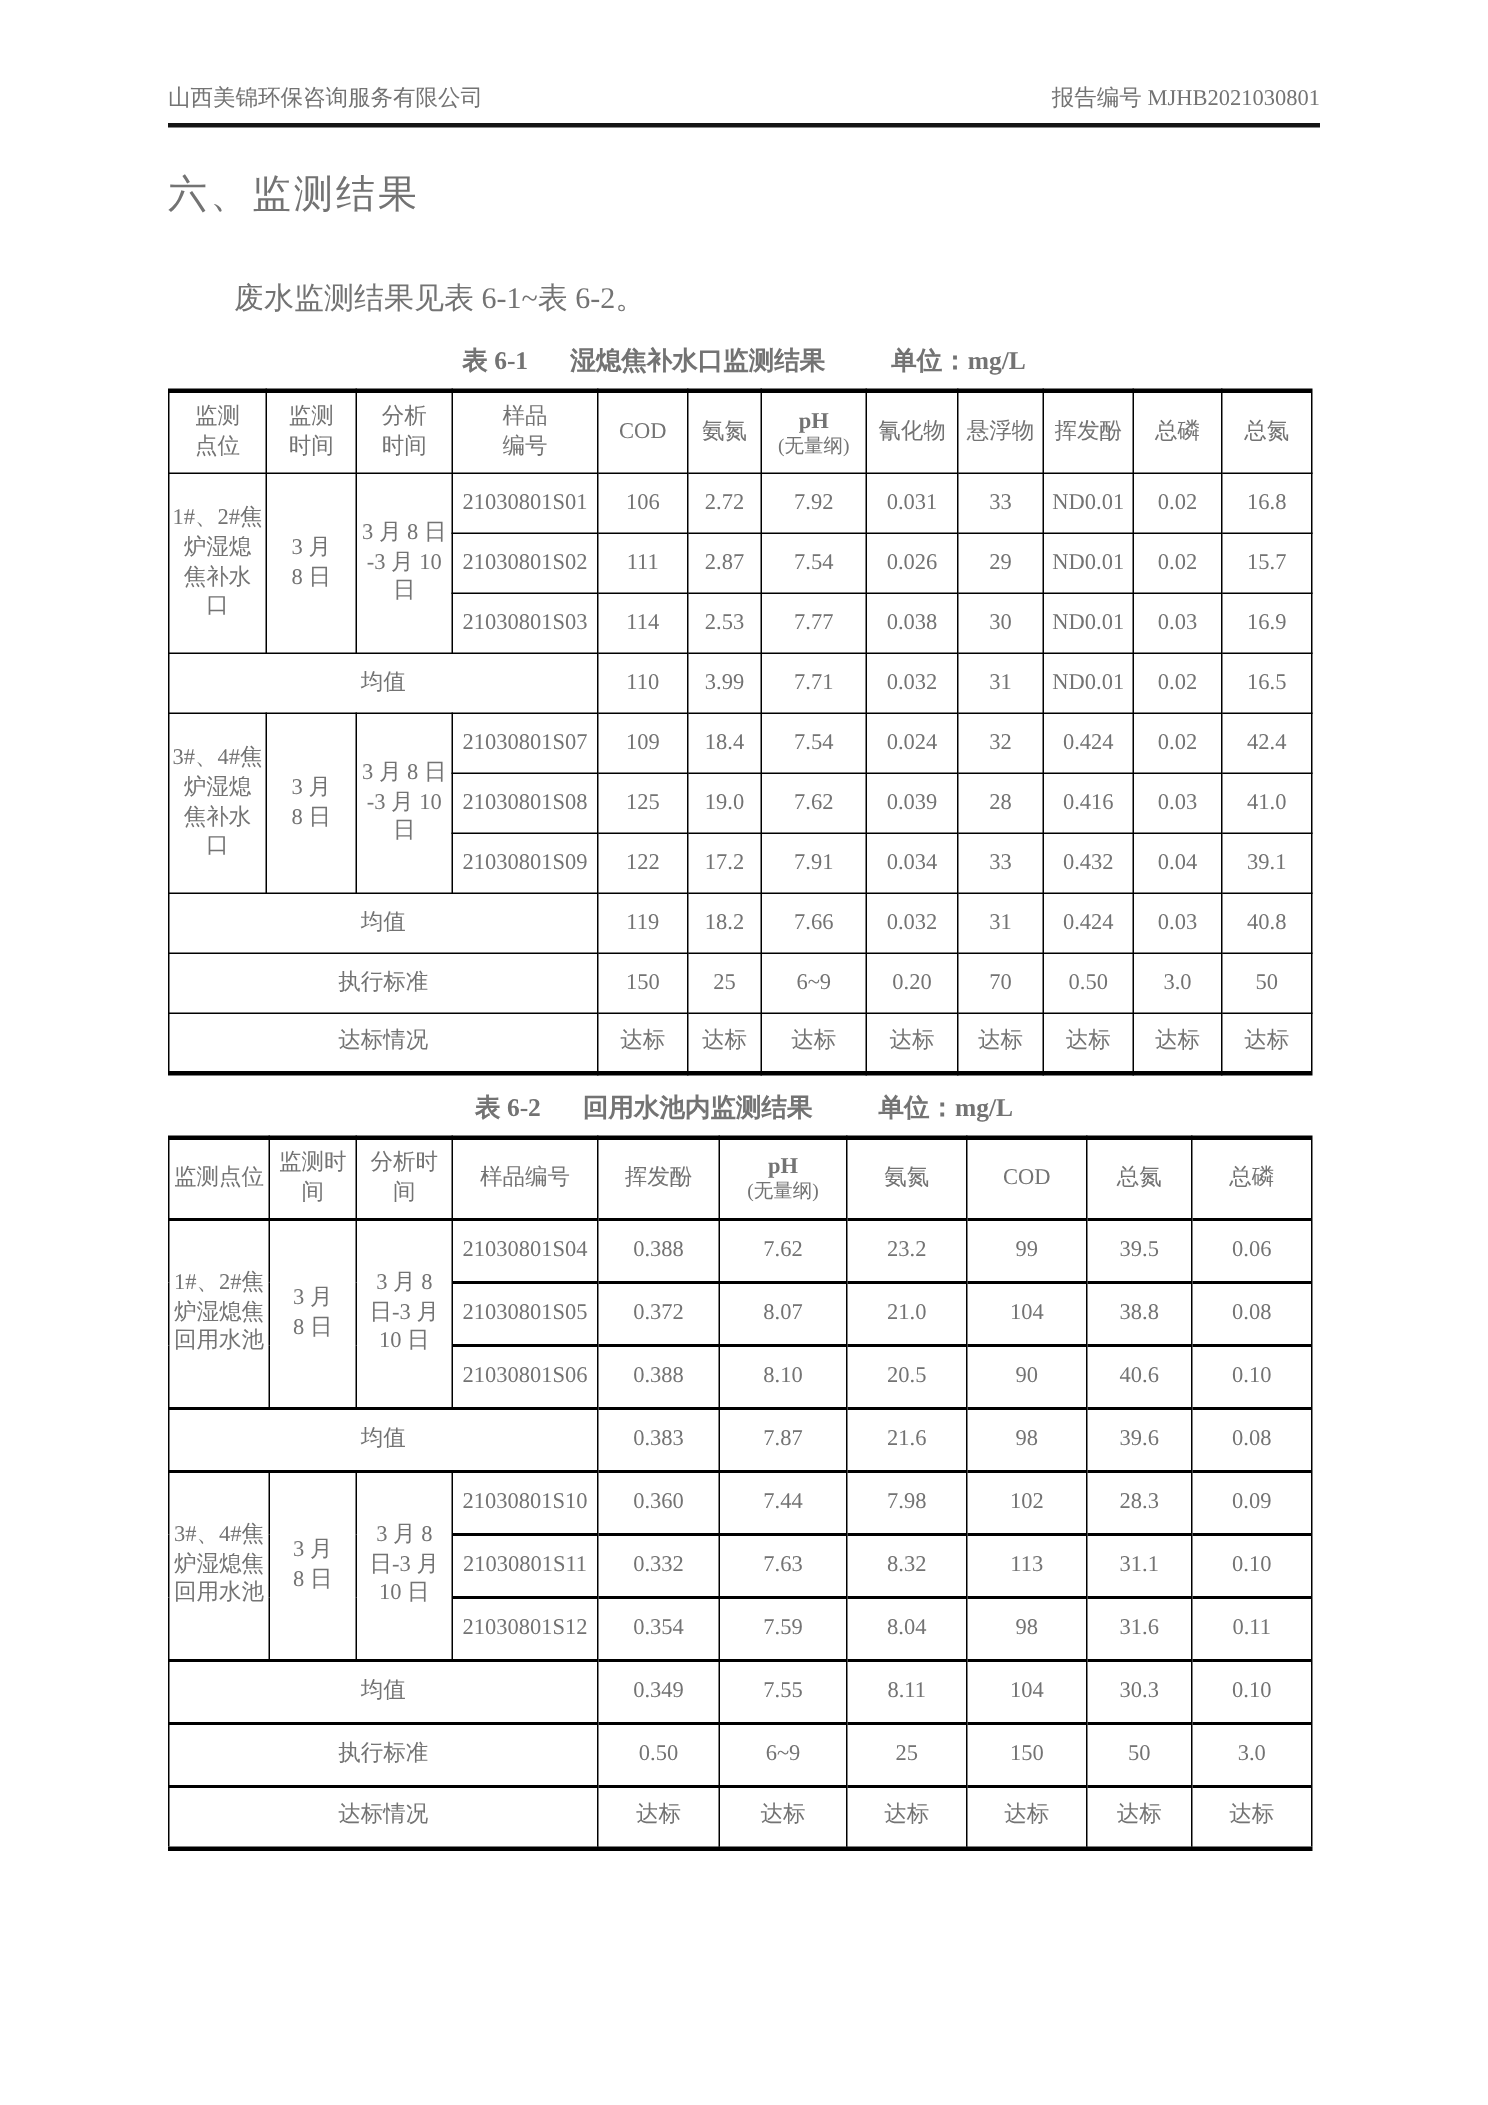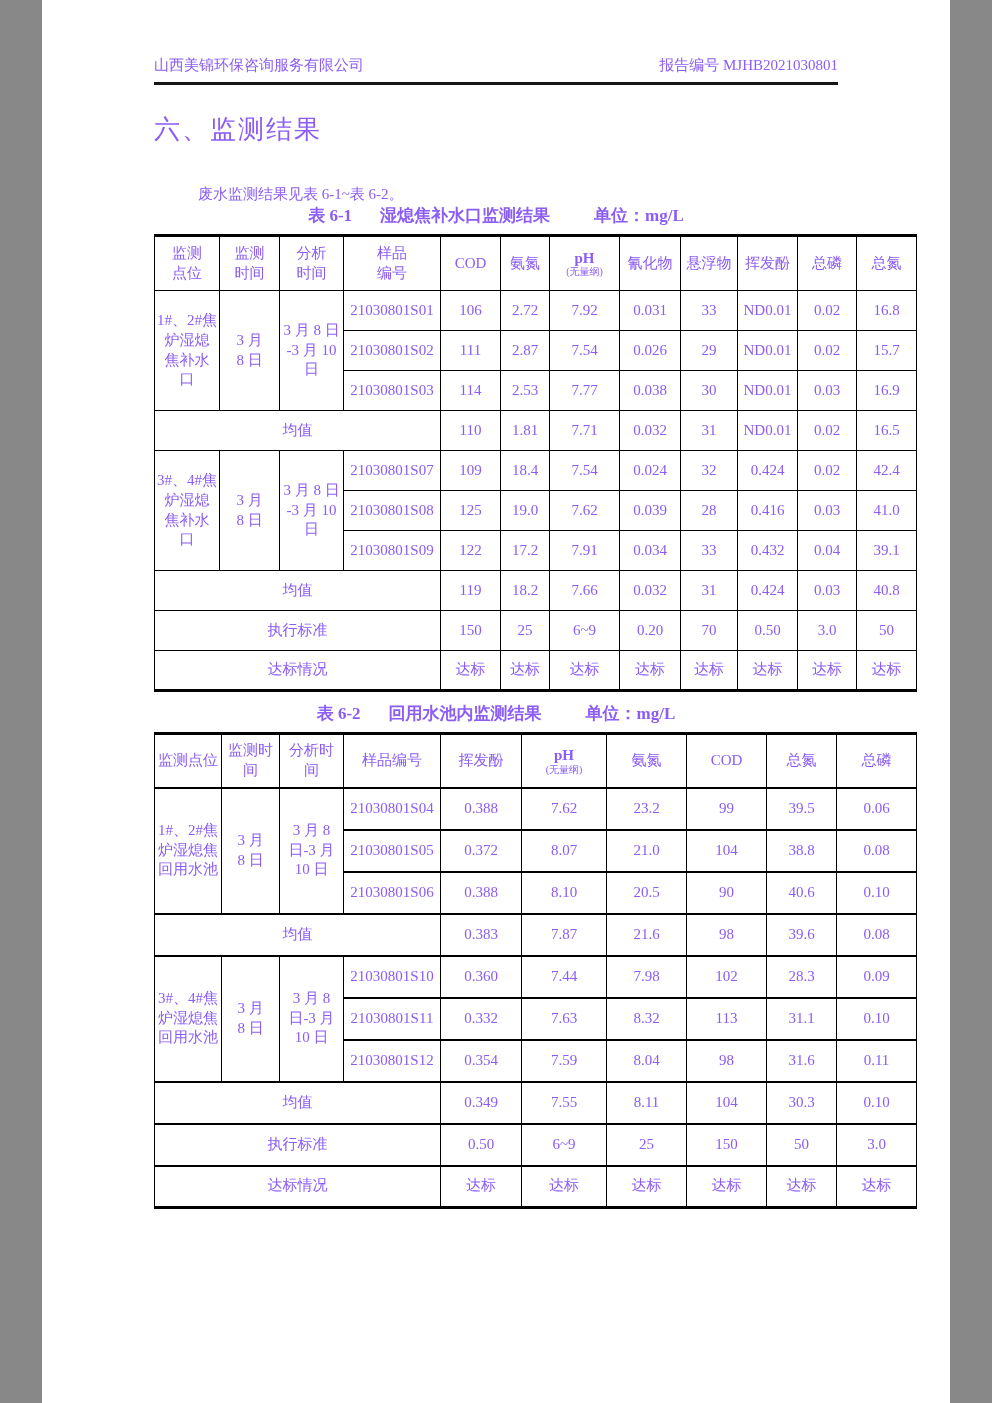--- a/index.html
+++ b/index.html
@@ -1,31 +1,31 @@
 <!DOCTYPE html>
 <html><head>
 <meta charset="utf-8">
 <style>
   * { box-sizing: border-box; }
   html,body { margin:0; padding:0; background:#888; }
   .page {
-    width: 908px; height: 1403px; background: #ffffff; margin: 0 auto;
-    font-family: "Liberation Serif", "DejaVu Serif", serif; color: #8b5cf6;
+    width: 992px; height: 1403px; background: #ffffff; margin: 0 auto;
+    font-family: "Liberation Serif", "DejaVu Serif", serif; color: #737373;
     padding: 56px 112px 0 112px; position: relative;
   }
   
   .doc-header {
     display: flex; justify-content: space-between; align-items: flex-end;
     font-size: 15px; padding-bottom: 7px; border-bottom: 3px solid #151515;
   }
   
   .sec-title { margin-top: 27px; font-size: 26px; letter-spacing: 2px; font-weight: 400; }
-  .intro { margin-top: 38px; font-size: 15px; padding-left: 44px; }
+  .intro { margin-top: 38px; font-size: 20px; padding-left: 44px; }
   .tbl-caption {
-    display: flex; justify-content: center; align-items: baseline;
+    margin-top: 17px; display: flex; justify-content: center; align-items: baseline;
     font-weight: bold; font-size: 17px;
   }
   .tbl-caption .cap-title { margin-left: 28px; }
   .tbl-caption .cap-unit  { margin-left: 44px; }
   
   table.t {
     border-collapse: collapse; table-layout: fixed; width: 762px; margin-top: 7px;
     border-top: 3px solid #000; border-bottom: 3px solid #000;
   }
   table.t td, table.t th {
@@ -33,21 +33,21 @@
     font-size: 15px; font-weight: 400; padding: 1px 0; line-height: 1.32;
     white-space: pre-line; overflow: hidden;
   }
   table.t2 td, table.t2 th { border-top-width: 2px; border-bottom-width: 2px; }
   table.t1 tr { height: 40px; }
   table.t1 tr.hdr-row { height: 55px; padding-left: 20px; }
   table.t2 tr { height: 42px; }
   table.t2 tr.hdr-row { height: 54px; }
   .bold { font-weight: bold; }
   .ph-main { display:block; font-weight: bold; line-height: 1.1; }
-  .ph-sub  { display:block; font-size: 10px; line-height: 1.1; text-align: center; }
+  .ph-sub  { display:block; font-size: 13px; line-height: 1.1; text-align: center; }
   
   .blank-line {
     margin-top: 11px; display: flex; align-items: center; font-size: 16px;
   }
   .blank-line .dash { flex: 1; border-top: 2px dashed #000; height: 0; }
   .blank-line .blank-text { padding: 0 2px; white-space: nowrap; }
   .page-num { margin-top: 23px; text-align: center; font-size: 14px; letter-spacing: 3px; }
 </style>
 </head>
 <body>
@@ -141,21 +141,21 @@
       <td>7.77</td>
       <td>0.038</td>
       <td>30</td>
       <td>ND0.01</td>
       <td>0.03</td>
       <td>16.9</td>
     </tr>
     <tr>
       <td colspan="4">均值</td>
       <td>110</td>
-      <td>1.81</td>
+      <td>3.99</td>
       <td>7.71</td>
       <td>0.032</td>
       <td>31</td>
       <td>ND0.01</td>
       <td>0.02</td>
       <td>16.5</td>
     </tr>
     <tr>
       <td rowspan="3">3#、4#焦
 炉湿熄

